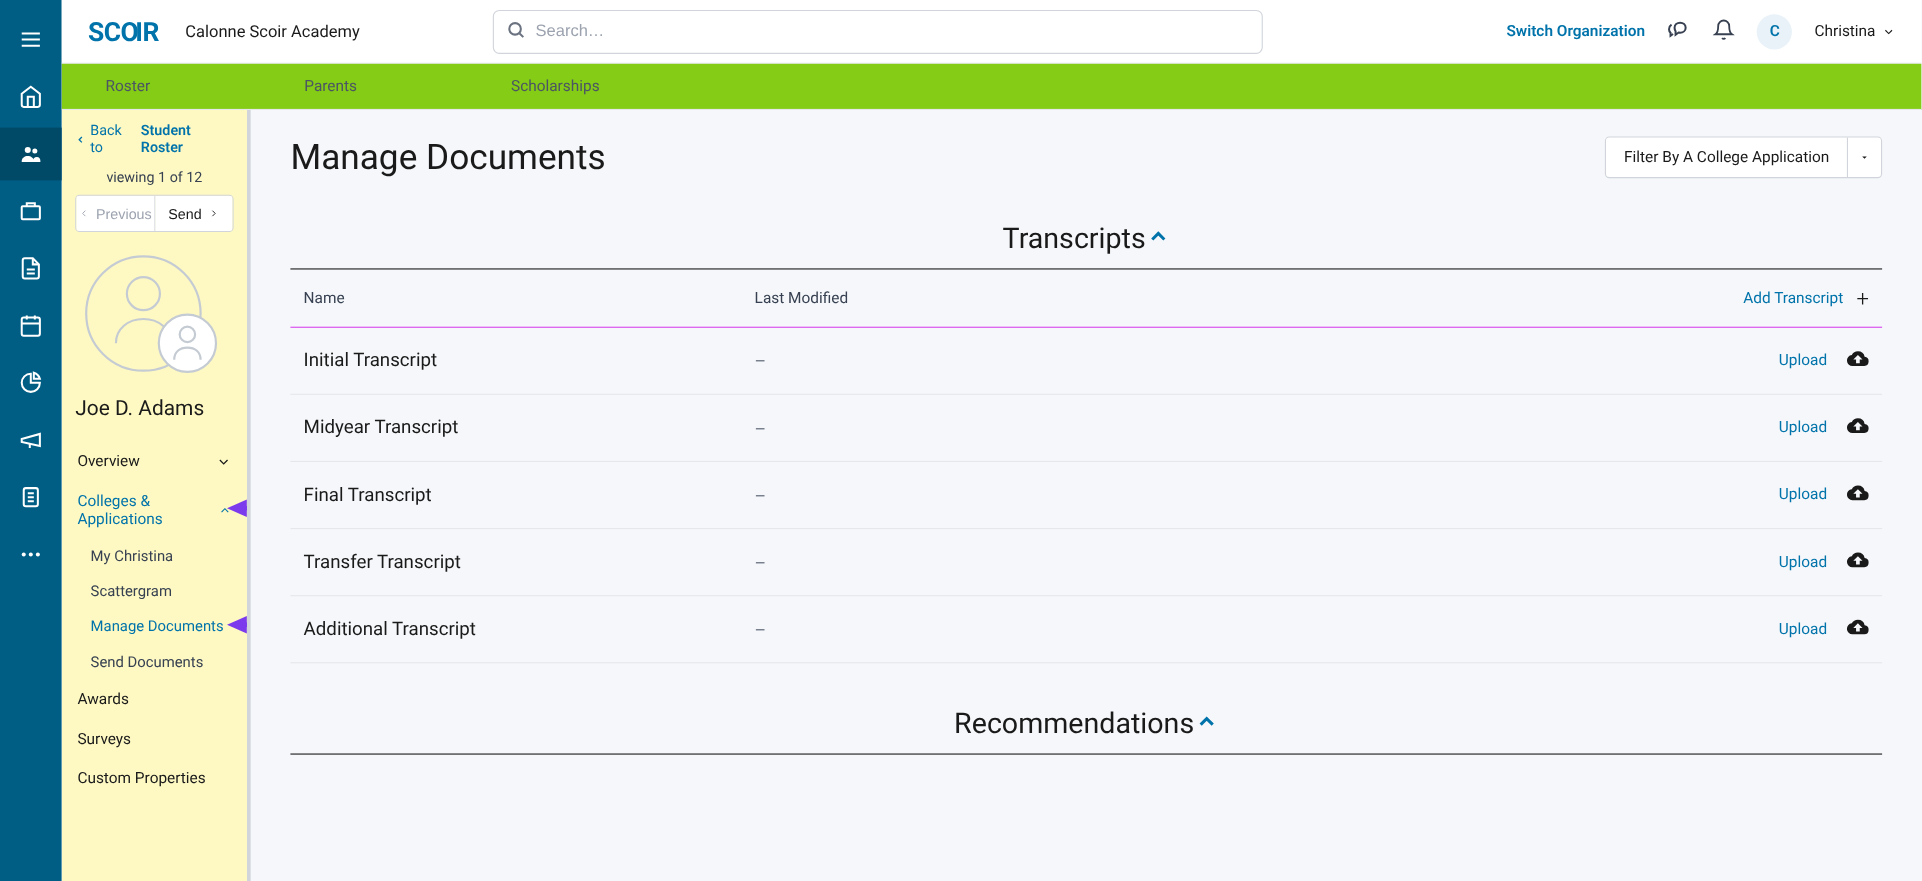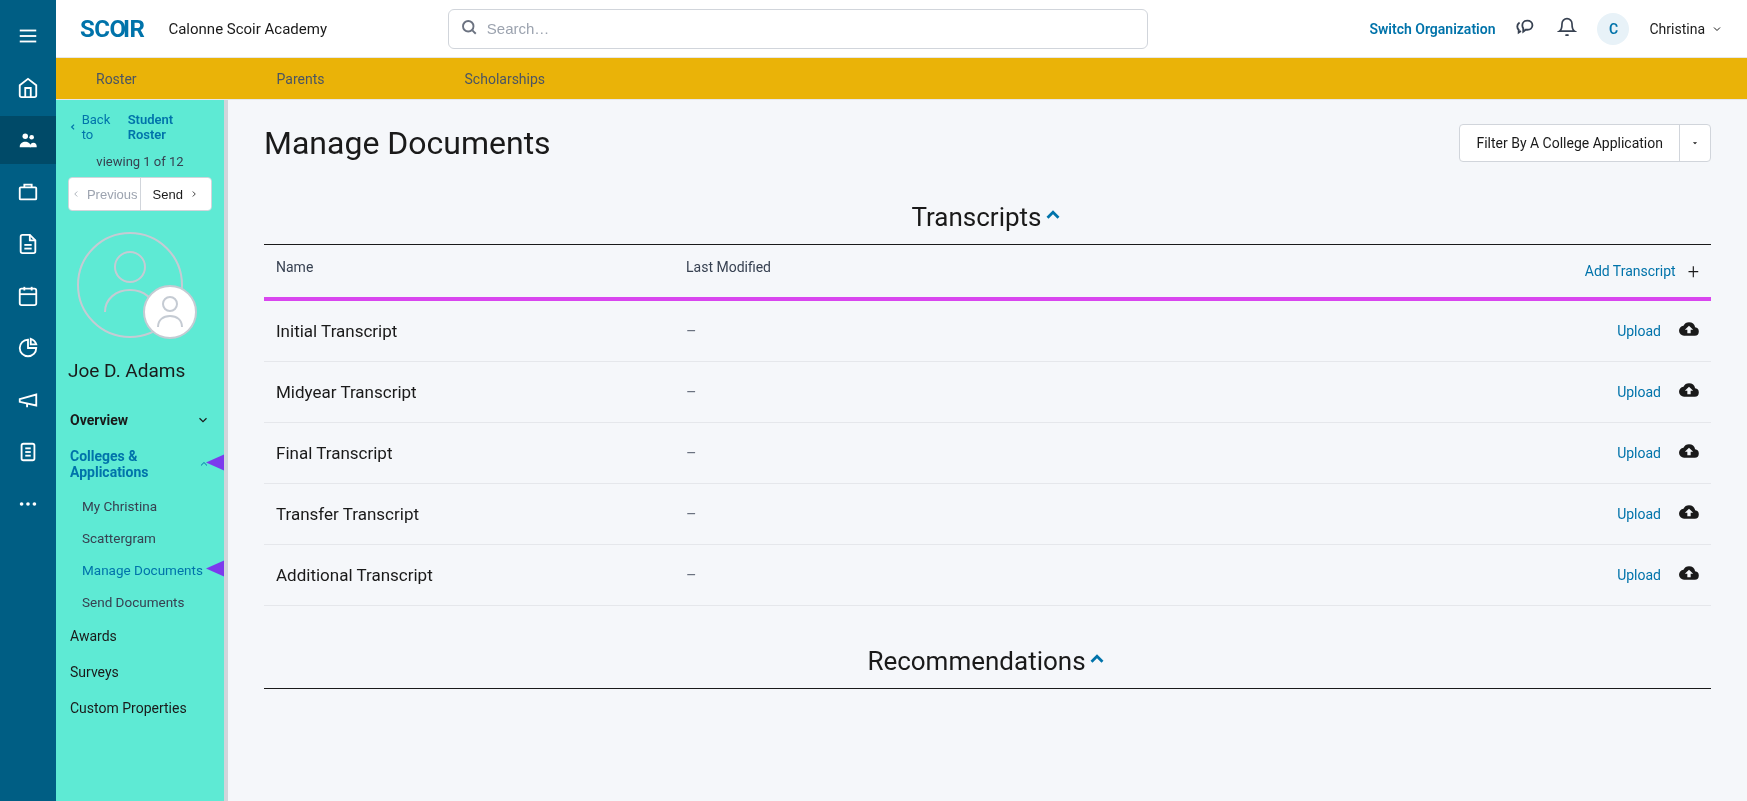--- a/index.html
+++ b/index.html
@@ -82,40 +82,40 @@
       align-items: center;
       justify-content: center;
       font-weight: 600;
       font-size: 14px;
     }
     .user-name { font-size: 14px; display: flex; align-items: center; gap: 6px; cursor: pointer; }
     
     
     .sec-nav {
       height: 42px;
-      background: #eab308;
+      background: #84cc16;
       border-bottom: 1px solid #e5e7eb;
       display: flex;
       align-items: center;
       padding: 0 40px;
       gap: 140px;
     }
     .sec-nav-item {
       font-size: 14px;
       color: #4b5563;
       cursor: pointer;
     }
     
     
     .content-row { flex: 1; display: flex; overflow: hidden; }
     
     
     .sidebar {
       width: 172px;
-      background: #5eead4;
+      background: #fef9c3;
       border-right: 4px solid #d1d5db;
       overflow-y: auto;
       flex-shrink: 0;
       padding-bottom: 20px;
     }
     .back-link {
       padding: 12px 12px 8px 12px;
       font-size: 13px;
       color: #0073aa;
       display: flex;
@@ -162,21 +162,21 @@
     .sb-menu { padding: 0 8px; }
     .sb-item {
       display: flex;
       align-items: center;
       justify-content: space-between;
       padding: 10px 6px;
       font-size: 14px;
       cursor: pointer;
       color: #1a1a1a;
     }
-    .sb-item.expandable { font-weight: 700; }
+    .sb-item.expandable { font-weight: 400; }
     .sb-item.highlighted { color: #0073aa; position: relative; }
     .sb-sub {
       padding: 8px 6px 8px 18px;
       font-size: 13.5px;
       color: #374151;
       cursor: pointer;
     }
     .sb-sub.active { color: #0073aa; position: relative; }
     
     .arrow-annotation {
@@ -219,24 +219,25 @@
       align-items: center;
       justify-content: center;
       padding-bottom: 12px;
       border-bottom: 1px solid #1a1a1a;
     }
     .section-title { font-size: 26px; font-weight: 400; }
     .collapse-icon { color: #0073aa; cursor: pointer; }
     
     .table-head {
       display: flex;
+      align-items: center;
       padding: 14px 12px;
       font-size: 14px;
       color: #374151;
-      border-bottom: 4px solid #d946ef;
+      border-bottom: 1px solid #d946ef;
     }
     .col-name { flex: 0 0 410px; }
     .col-mod { flex: 1; }
     .col-action { display: flex; align-items: center; gap: 12px; color: #0073aa; cursor: pointer; font-size: 14px; }
     .col-action .plus { color: #1a1a1a; font-size: 20px; font-weight: 300; }
     
     .table-row {
       display: flex;
       align-items: center;
       padding: 18px 12px;

